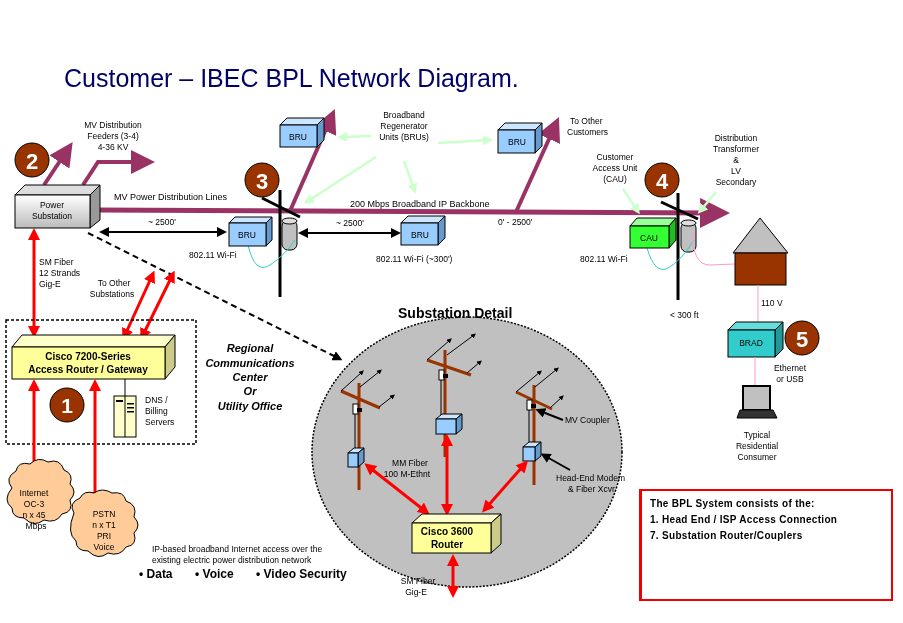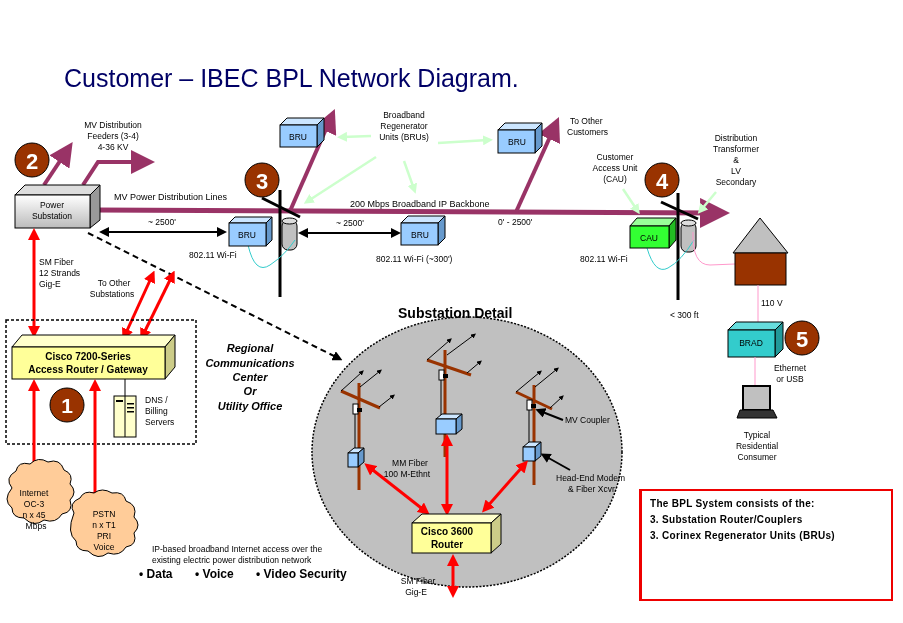--- a/index.html
+++ b/index.html
@@ -366,15 +366,15 @@
   <g>
     <text class="t8" text-anchor="middle" x="418" y="584">SM Fiber</text>
     <text class="t8" text-anchor="middle" x="416" y="595">Gig-E</text>
   </g>
 
   <line x1="640" y1="489" x2="640" y2="601" stroke="#ee0000" stroke-width="2"></line>
 </svg>
 
 <div class="legend-box">
   <div>The BPL System consists of the:</div>
-  <div>3.  Substation Router/Couplers</div>
-  <div>3.  Corinex Regenerator Units (BRUs)</div>
+  <div>1.  Head End / ISP Access Connection</div>
+  <div>7.  Substation Router/Couplers</div>
 </div>
 
 </body></html>

